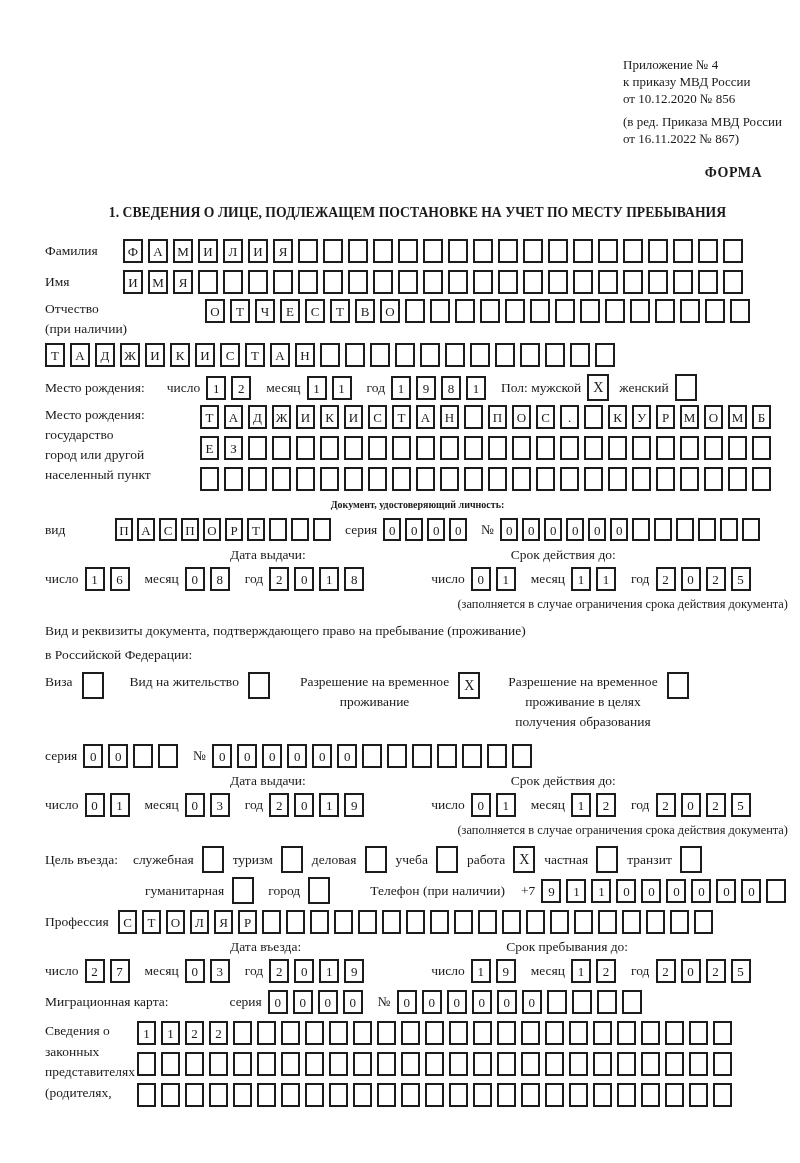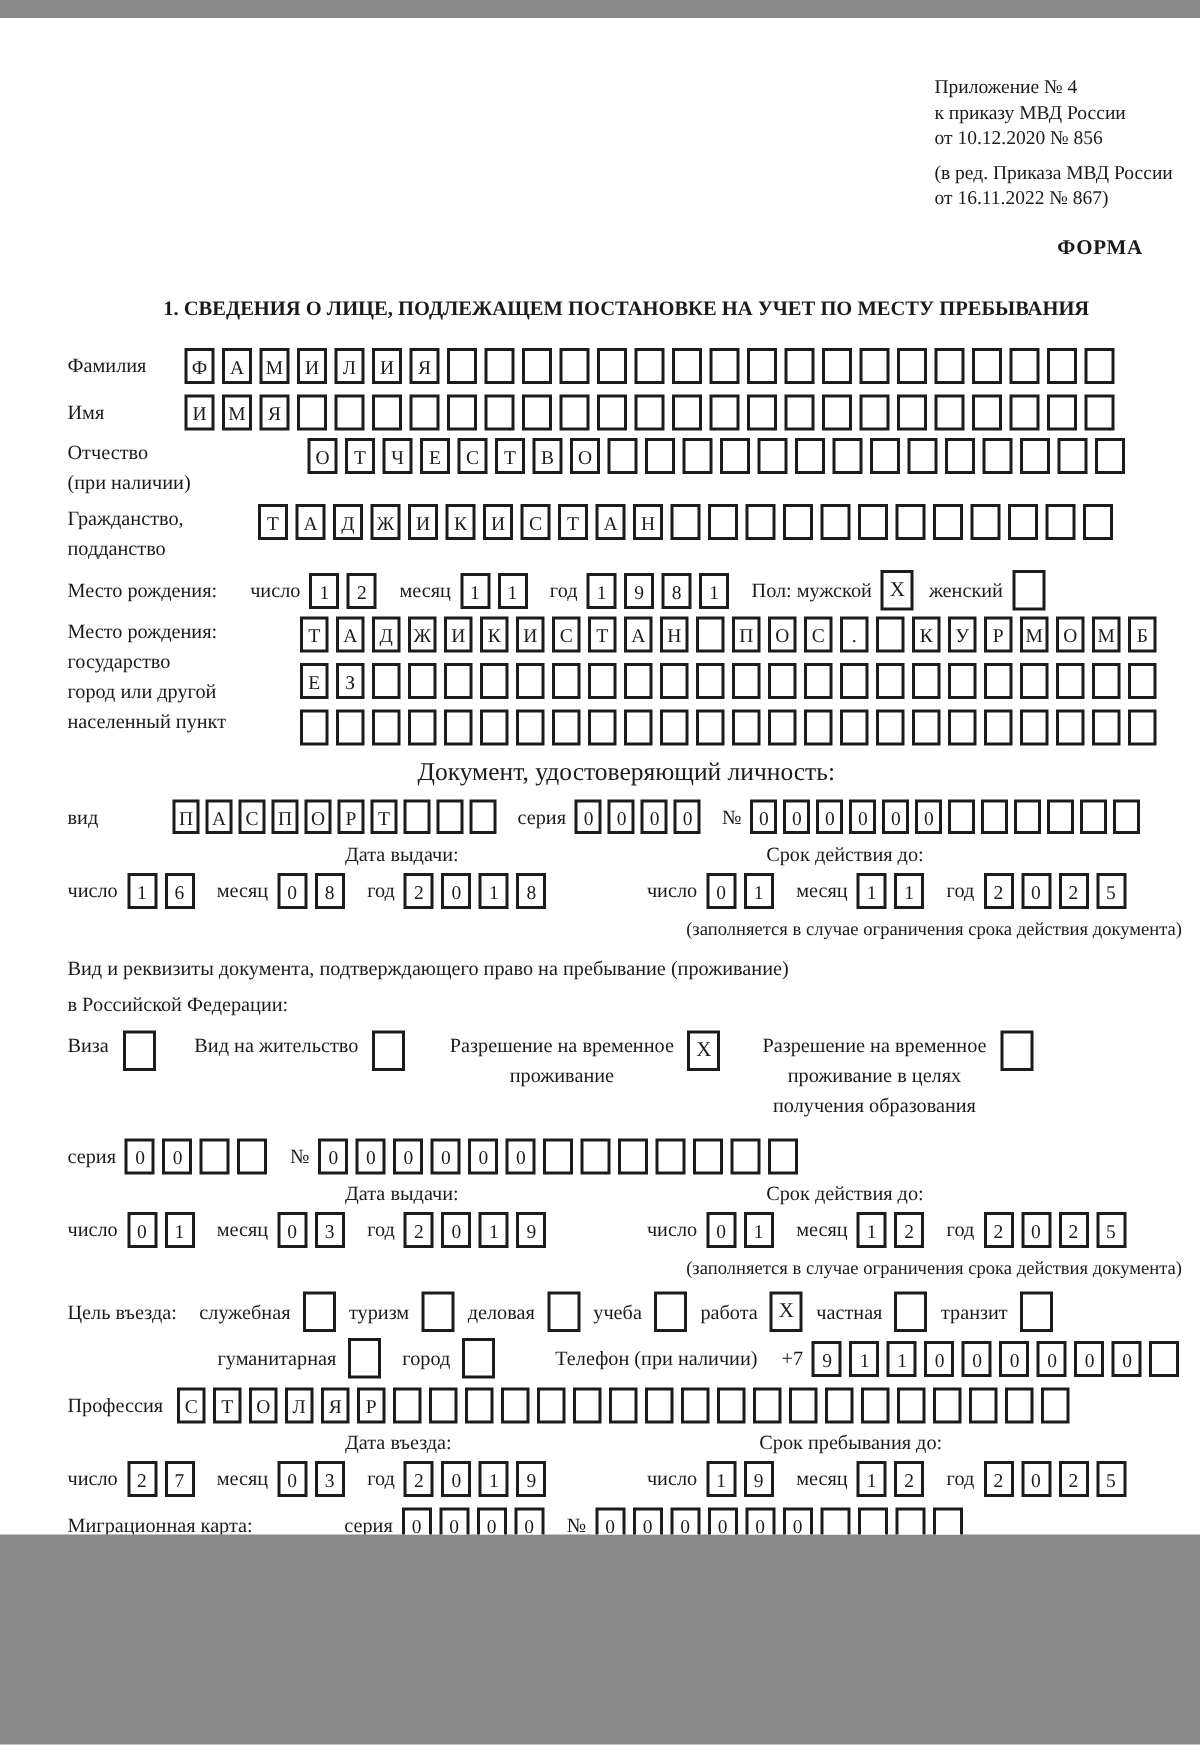--- a/index.html
+++ b/index.html
@@ -1,18 +1,18 @@
 <!DOCTYPE html>
 <html><head>
 <meta charset="utf-8">
 <style>
   html,body{margin:0;padding:0;background:#888;}
   .page{
-    width:800px;height:1011px;margin:12px auto;background:#ffffff;
-    box-sizing:border-box;padding:37px 10px 0 45px;
+    width:800px;height:1163px;margin:0 auto;background:#ffffff;
+    box-sizing:border-box;padding:56px 10px 0 45px;
     font-family:"Liberation Serif","DejaVu Serif",serif;
     color:#1a1a1a;font-size:13.5px;overflow:hidden;position:relative;
   }
   
   .appendix{margin-left:578px;width:200px;line-height:17px;font-size:13px;}
   .appendix .rev{margin-top:6px;}
   .forma{text-align:right;font-weight:bold;margin-top:18px;padding-right:28px;font-size:14px;letter-spacing:.5px;}
   
   .title{margin-top:20px;text-align:center;font-weight:bold;font-size:14.6px;line-height:22px;}
   .blank{display:inline-block;width:56px;border-bottom:2px solid #333;margin-left:10px;height:10px;}
@@ -34,21 +34,21 @@
   .tight .cbox{width:18px;height:23px;margin-right:4px;}
   .stackboxes{display:flex;flex-direction:column;gap:7px;}
   .checkbox{
     display:inline-block;flex:none;box-sizing:border-box;width:22px;height:27px;
     border:2px solid #1c1c1c;text-align:center;line-height:24px;font-size:14px;background:#fff;
   }
   .lb{margin:0 6px 0 10px;flex:none;}
   .lb0{margin-right:6px;flex:none;}
   .ml16{margin-left:16px;} .ml10{margin-left:10px;} .ml40{margin-left:40px;} .ml55{margin-left:55px;}
   
-  .center-bold{text-align:center;font-weight:normal;margin:8px 0 6px 0;font-size:17px;}
+  .center-bold{text-align:center;font-weight:bold;margin:8px 0 6px 0;font-size:10px;}
   .dhdr{display:flex;margin:2px 0 2px 0;}
   .dhdr .dh1{margin-left:185px;}
   .dhdr .dh2{margin-left:205px;}
   .dgroup{display:inline-flex;align-items:center;}
   .dgroup .lb:first-child{margin-left:0;}
   .dgroup.right{margin-left:62px;}
   .note{text-align:right;font-size:12.4px;margin:1px 2px 8px 0;line-height:16px;}
   .plain{line-height:22px;margin-bottom:2px;}
   
   .resblock{display:flex;align-items:flex-start;margin:6px 0 10px 0;}
@@ -164,24 +164,20 @@
         <span class="cbox"></span>
         <span class="cbox"></span>
         <span class="cbox"></span>
         <span class="cbox"></span>
         <span class="cbox"></span>
         <span class="cbox"></span>
       </span>
   </div>
 
   <div class="frow top">
-    <span class="lbl w127 stack">
-      <span>Гражданство,</span>
-      <span>подданство</span>
-    </span>
     <span class="boxes">
         <span class="cbox">Т</span>
         <span class="cbox">А</span>
         <span class="cbox">Д</span>
         <span class="cbox">Ж</span>
         <span class="cbox">И</span>
         <span class="cbox">К</span>
         <span class="cbox">И</span>
         <span class="cbox">С</span>
         <span class="cbox">Т</span>

